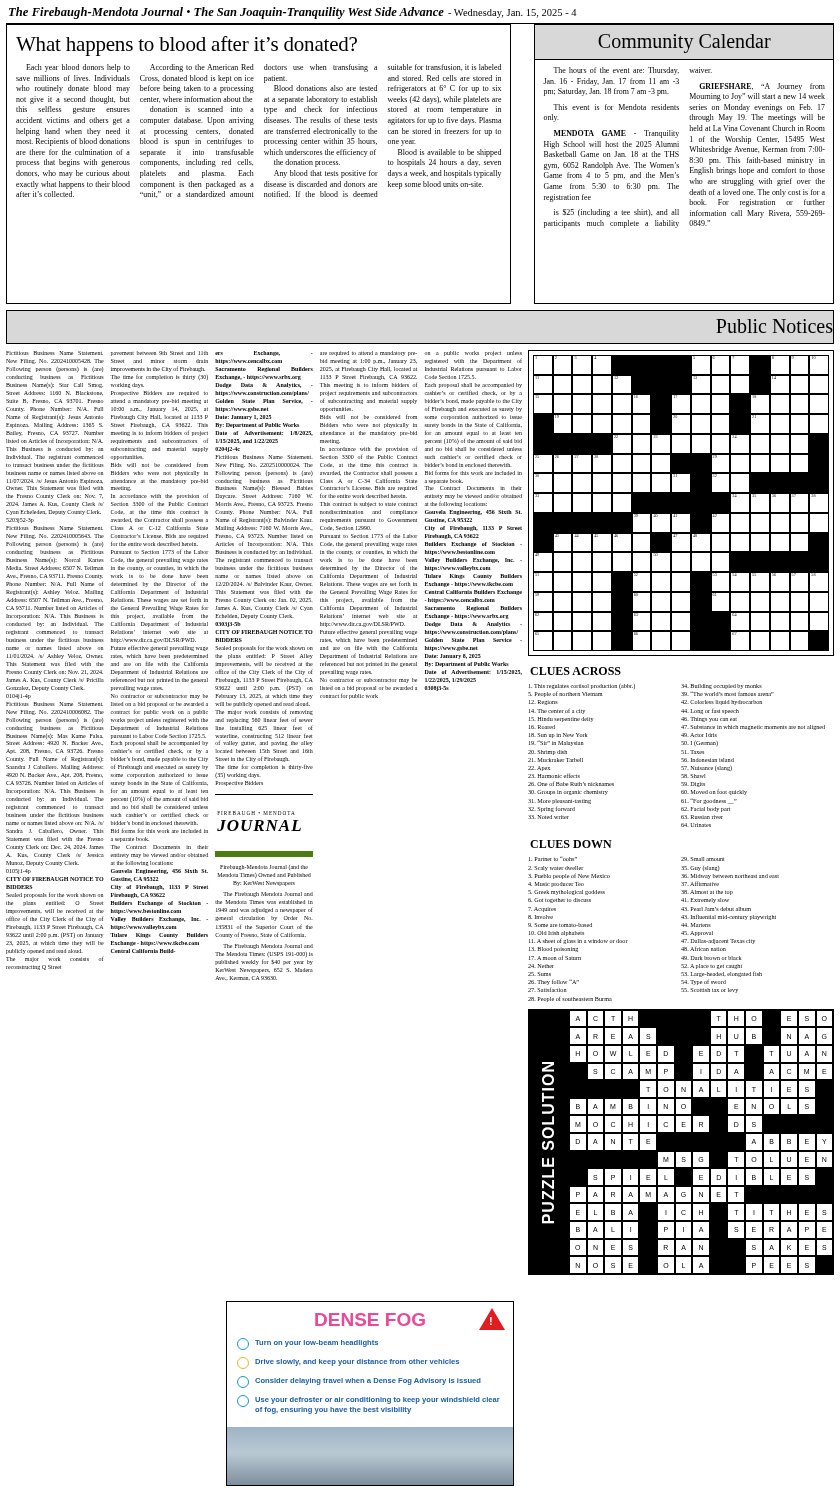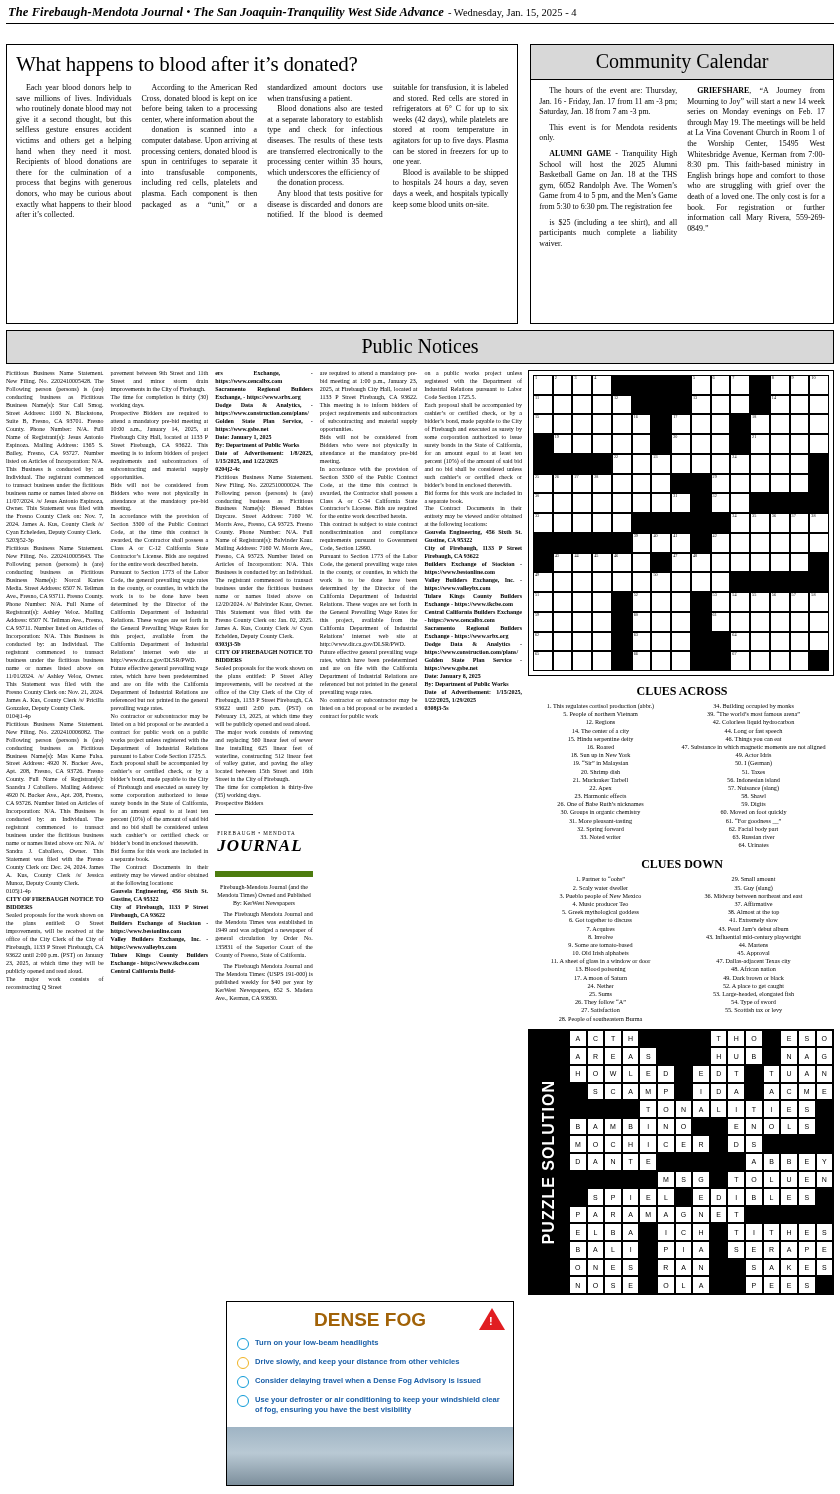--- a/index.html
+++ b/index.html
@@ -20,21 +20,21 @@
     border-bottom: 1px solid #000;
     padding: 1px 2px 3px 2px;
     font-family: "Liberation Serif", serif;
   }
   .mh-title { font-size: 12.5px; font-weight:700; font-style:italic; letter-spacing:0.1px; }
   .mh-sep { font-size: 12.5px; padding: 0 3px; }
   .mh-sub { font-size: 12.5px; font-weight:700; font-style:italic; }
   .mh-date { font-size: 10.5px; padding-left: 4px; }
 
   
-  .top-row { display:flex; gap:12px; margin-top:20px; height: 280px; }
+  .top-row { display:flex; gap:23px; margin-top:0; height: 280px; }
   .panel { border: 1px solid #000; background:#fff; }
   .panel-blood { width: 516px; padding: 6px 9px 6px 9px; }
   .panel-cal { width: 306px; padding: 0; display:flex; flex-direction:column; }
 
   .headline {
     font-size: 21px; font-weight: 400; letter-spacing:-0.2px;
     line-height:1.1; margin: 2px 0 7px 0;
     font-family: "Liberation Serif", serif;
   }
   .cols4 { column-count: 4; column-gap: 10px; column-rule: none; }
@@ -49,52 +49,52 @@
     background:#d8d8d8; border-bottom:1px solid #000;
     text-align:center; padding:5px 0 6px 0;
   }
   .cal-header h2 { margin:0; font-size:20px; font-weight:400; }
   .cal-body { padding:6px 8px; column-count:2; column-gap:10px; }
   .cal-body p { margin:0 0 5px 0; font-size:7.9px; line-height:1.34; text-align:justify; text-indent:10px; }
   .cal-body p b { font-weight:700; }
 
   
   .pn-wrap { margin-top:6px; border:1px solid #000; }
-  .pn-banner { background:#d8d8d8; border-bottom:1px solid #000; text-align:center; padding:4px 0 5px 0; }
+  .pn-banner { background:#d8d8d8; border-bottom:1px solid #000; text-align:right; padding:4px 0 5px 0; }
   .pn-banner h2 { margin:0; font-size:20px; font-weight:400; }
 
   
   .main-row { display:flex; margin-top:6px; gap:6px; }
   .notice-cols { width: 516px; display:flex; gap:7px; }
   .ncol { width: 124px; }
   .ncol p, .ncol div.np {
     font-size: 6.0px; line-height:1.33; text-align:justify; margin:0;
     hyphens:auto; word-break:break-word;
   }
   .ncol .blk { margin-bottom:7px; }
   .ncol .ctr { text-align:center; font-weight:700; }
 
-  .right-col { width: 306px; text-align: center; }
+  .right-col { width: 306px; }
 
   
   .xw-box { border:1px solid #000; padding:4px; background:#fff; }
   .xw-grid { display:grid; grid-template-columns: repeat(15, 1fr); width:296px; }
   .xw-cell { position:relative; aspect-ratio:1/1; border:0.5px solid #000; background:#fff; }
   .xw-cell.blk { background:#000; }
   .xw-num { position:absolute; top:0px; left:1px; font-size:4.2px; line-height:1; }
 
   
   .clues-head { font-size:12px; font-weight:700; margin:8px 0 3px 2px; }
   .clue-cols { display:flex; gap:8px; }
   .clue-col { width:145px; }
   .clue-col p { font-size:6.2px; line-height:1.32; margin:0; }
 
   
   .fog-ad { margin-top:6px; border:1px solid #000; background:#fff; position:relative; overflow:hidden; }
-  .fog-title { color:#a16207; font-weight:700; font-size:19px; line-height:1.05; text-align:center; padding:8px 6px 4px 6px; font-family:"Liberation Sans", sans-serif;}
+  .fog-title { color:#ec4899; font-weight:700; font-size:19px; line-height:1.05; text-align:center; padding:8px 6px 4px 6px; font-family:"Liberation Sans", sans-serif;}
   .fog-list { padding:4px 10px 6px 10px; }
   .fog-item { display:flex; gap:6px; align-items:flex-start; margin-bottom:7px; }
   .fog-ic { width:12px; height:12px; flex:0 0 12px; border-radius:50%; border:1.2px solid #0f9bd7; position:relative; }
   .fog-tx { font-size:7.6px; line-height:1.25; color:#1a5fa8; font-weight:700; font-family:"Liberation Sans", sans-serif; }
   .fog-photo { height:58px; background:linear-gradient(180deg,#9fb4c4 0%, #b9c9d4 45%, #7d8f9c 100%); }
 
   
   .sol-box { margin-top:6px; border:1px solid #000; display:flex; background:#fff; }
   .sol-label { width:40px; background:#000; color:#fff; display:flex; align-items:center; justify-content:center; }
   .sol-label span { writing-mode: vertical-rl; transform: rotate(180deg); font-family:"Liberation Sans", sans-serif; font-weight:700; font-size:16px; letter-spacing:1px; }
@@ -140,21 +140,21 @@
       </div>
     </div>
 
     <div class="panel panel-cal">
       <div class="cal-header">
         <h2>Community Calendar</h2>
       </div>
       <div class="cal-body">
         <p>The hours of the event are: Thursday, Jan. 16 - Friday, Jan. 17 from 11 am -3 pm; Saturday, Jan. 18 from 7 am -3 pm.</p>
         <p>This event is for Mendota residents only.</p>
-        <p><b>ALUMNI GAME</b><span> - Tranquility High School will host the 2025 Alumni Basketball Game on Jan. 18 at the THS gym, 6052 Randolph Ave. The Women’s Game from 4 to 5 pm, and the Men’s Game from 5:30 to 6:30 pm. The registration fee</span></p>
+        <p><b>MENDOTA GAME</b><span> - Tranquility High School will host the 2025 Alumni Basketball Game on Jan. 18 at the THS gym, 6052 Randolph Ave. The Women’s Game from 4 to 5 pm, and the Men’s Game from 5:30 to 6:30 pm. The registration fee</span></p>
         <p>is $25 (including a tee shirt), and all participants much complete a liability waiver.</p>
         <p><b>GRIEFSHARE</b><span>, “A Journey from Mourning to Joy” will start a new 14 week series on Monday evenings on Feb. 17 through May 19. The meetings will be held at La Vina Covenant Church in Room 1 of the Worship Center, 15495 West Whitesbridge Avenue, Kerman from 7:00-8:30 pm. This faith-based ministry in English brings hope and comfort to those who are struggling with grief over the death of a loved one. The only cost is for a book. For registration or further information call Mary Rivera, 559-269-0849.”</span></p>
       </div>
     </div>
   </div>
 
   <div class="pn-wrap" style="border-bottom:none;">
     <div class="pn-banner">
       <h2>Public Notices</h2>
     </div>

